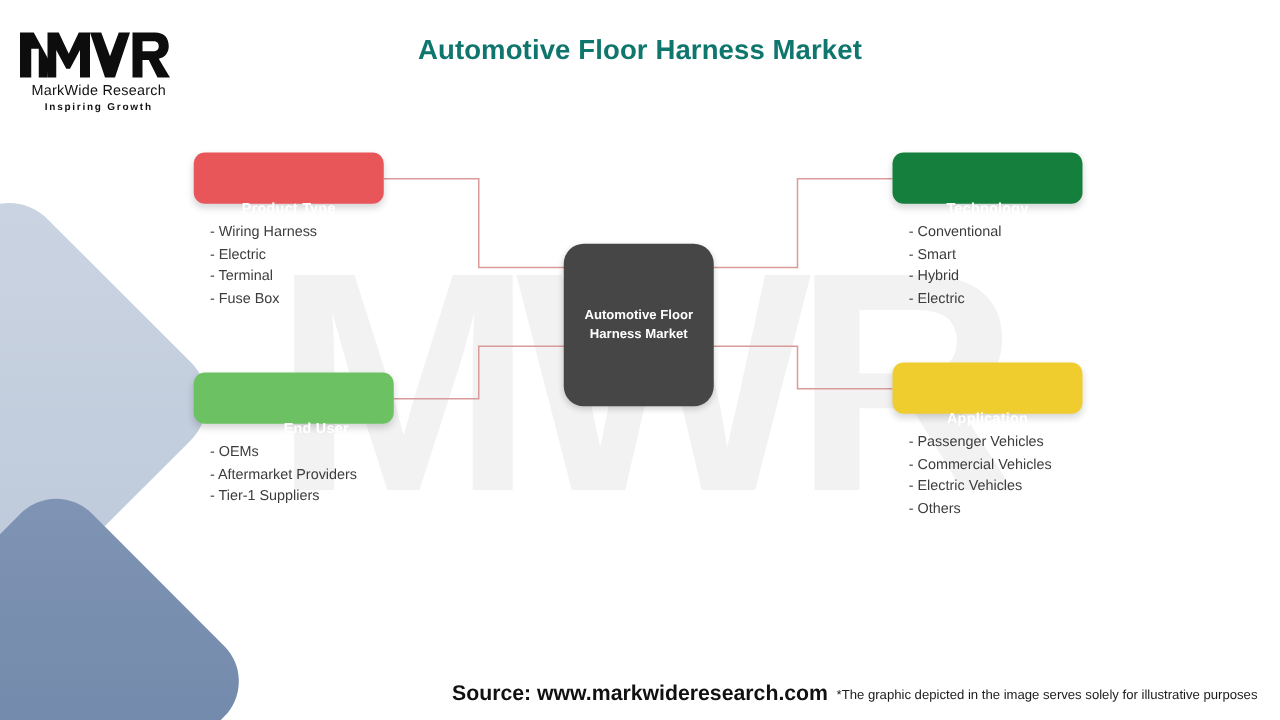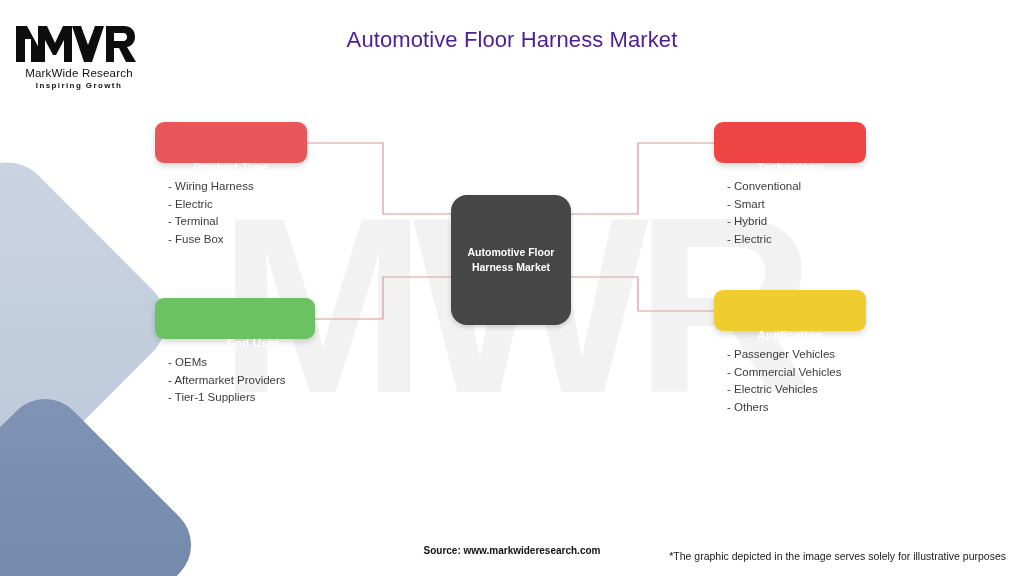--- a/index.html
+++ b/index.html
@@ -39,21 +39,21 @@
     letter-spacing:.2px; margin-top:1px;
   }
   .logo-tag {
     font-size:8px; font-weight:600; color:#111; text-align:center;
     letter-spacing:1.4px; margin-top:2px;
   }
 
   
   .page-title {
     position:absolute; z-index:4; left:0; right:0; top:27px;
-    text-align:center; font-size:22px; font-weight:400; color:#4c1d95;
+    text-align:center; font-size:22px; font-weight:700; color:#0f766e;
     letter-spacing:.1px;
   }
 
   
   .connectors { position:absolute; inset:0; z-index:1; }
 
   
   .hub {
     position:absolute; z-index:3;
     left:451px; top:195px; width:120px; height:130px;
@@ -78,30 +78,30 @@
   }
   .node-list { margin-top:15px; padding-left:13px; }
   .node-list li {
     list-style:none; font-size:11.5px; color:#3c3c3c;
     line-height:17.6px; white-space:nowrap;
   }
 
   .node-product-type { left:155px; top:122px; width:152px; }
   .node-product-type .node-box { background:#e8565a; }
   .node-technology   { left:714px; top:122px; width:152px; }
-  .node-technology .node-box { background:#ef4444; }
+  .node-technology .node-box { background:#15803d; }
   .node-end-user     { left:155px; top:298px; width:160px; }
   .node-end-user .node-box { background:#6cc263;padding-left:36px; }
   .node-application  { left:714px; top:290px; width:152px; }
   .node-application .node-box { background:#efcd2e; }
 
   
   .footer-source {
     position:absolute; z-index:4; left:0; right:0; top:545px;
-    text-align:center; font-size:10px; font-weight:700; color:#111;
+    text-align:center; font-size:17px; font-weight:700; color:#111;
   }
   .footer-note {
     position:absolute; z-index:4; right:18px; top:550px;
     font-size:10.5px; font-weight:400; color:#1b1b1b; white-space:nowrap;
   }
 </style>
 </head>
 <body>
 
 <div id="canvas">

